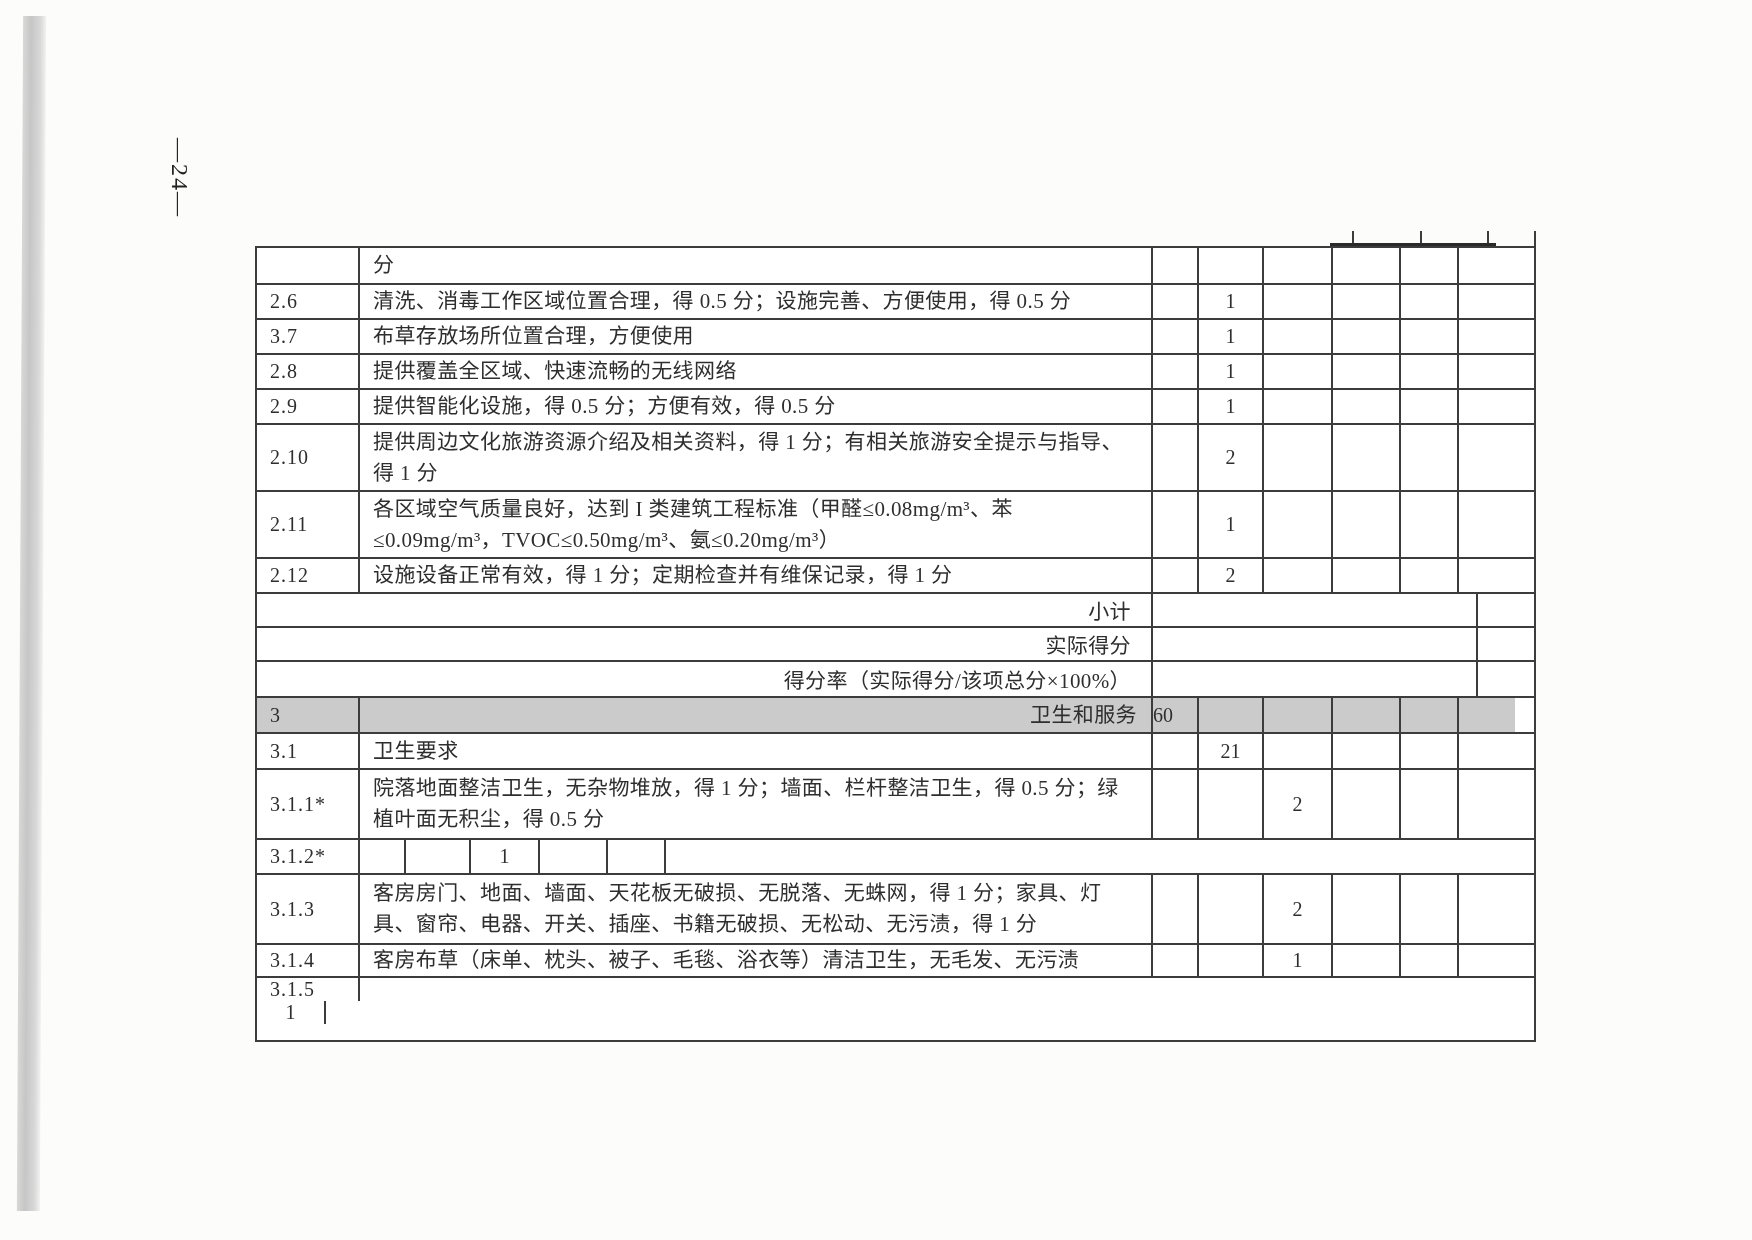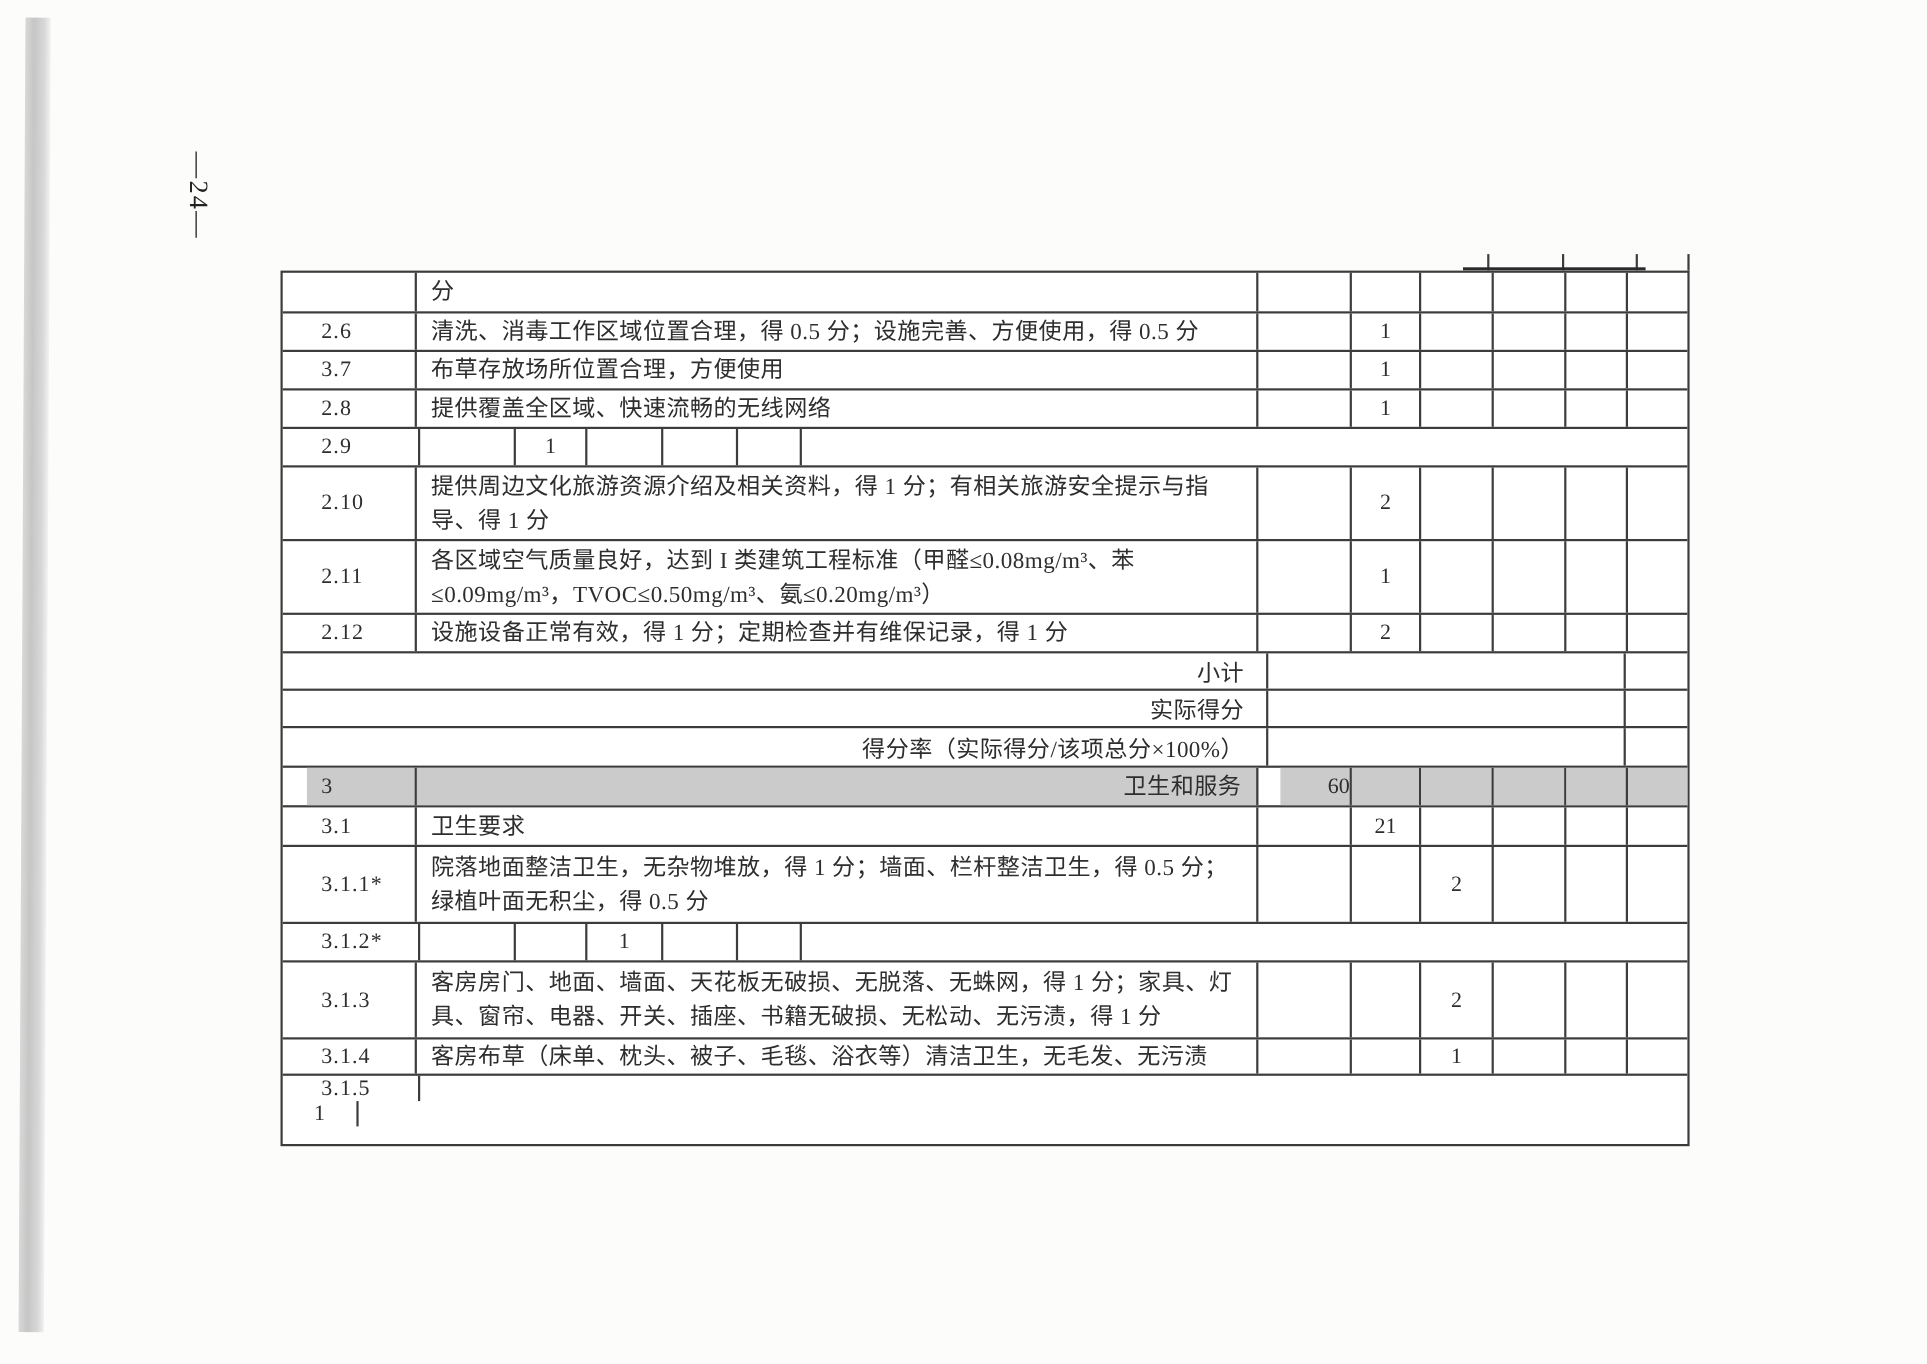--- a/index.html
+++ b/index.html
@@ -34,24 +34,24 @@
     box-sizing:border-box;
     background:#fff;
   }
   .row{display:flex;border-bottom:2px solid var(--line);box-sizing:border-box;}
   .row:last-child{border-bottom:none;flex-direction:column;}
   .cell{
     border-right:2px solid var(--line);box-sizing:border-box;
     display:flex;align-items:center;overflow:hidden;
   }
   .cell:last-child{border-right:none;}
-  .cA{width:103px;padding-left:13px;font-size:20px;letter-spacing:1px;margin-left:22px;}
+  .cA{width:103px;padding-left:13px;font-size:20px;letter-spacing:1px;}
   .cB{width:793px;padding:2px 14px 2px 13px;}
   .cB .t{line-height:31px;font-size:21px;letter-spacing:.4px;}
-  .cC{width:67px;justify-content:flex-end;margin-left:20px;}
+  .cC{width:46px;justify-content:flex-start;}
   .cD{width:65px;justify-content:center;}
   .cE{width:69px;justify-content:center;}
   .cF{width:68px;justify-content:center;}
   .cG{width:58px;justify-content:center;}
   .cH{width:56px;justify-content:center;}
   .score{font-size:20px;}
   
   .spanAB{width:896px;justify-content:flex-end;padding-right:20px;font-size:21px;letter-spacing:.4px;}
   .spanCG{width:325px;}
   
@@ -141,20 +141,23 @@
     <div class="cell cE"></div>
     <div class="cell cF"></div>
     <div class="cell cG"></div>
     <div class="cell cH"></div>
   </div>
 
   <div class="row rh-b">
     <div class="cell cA">
         <span>2.9</span>
       </div>
+    <div class="cell cB">
+        <span class="t">提供智能化设施，得 0.5 分；方便有效，得 0.5 分</span>
+      </div>
     <div class="cell cC"></div>
     <div class="cell cD score">
         <span>1</span>
       </div>
     <div class="cell cE"></div>
     <div class="cell cF"></div>
     <div class="cell cG"></div>
     <div class="cell cH"></div>
   </div>
 

